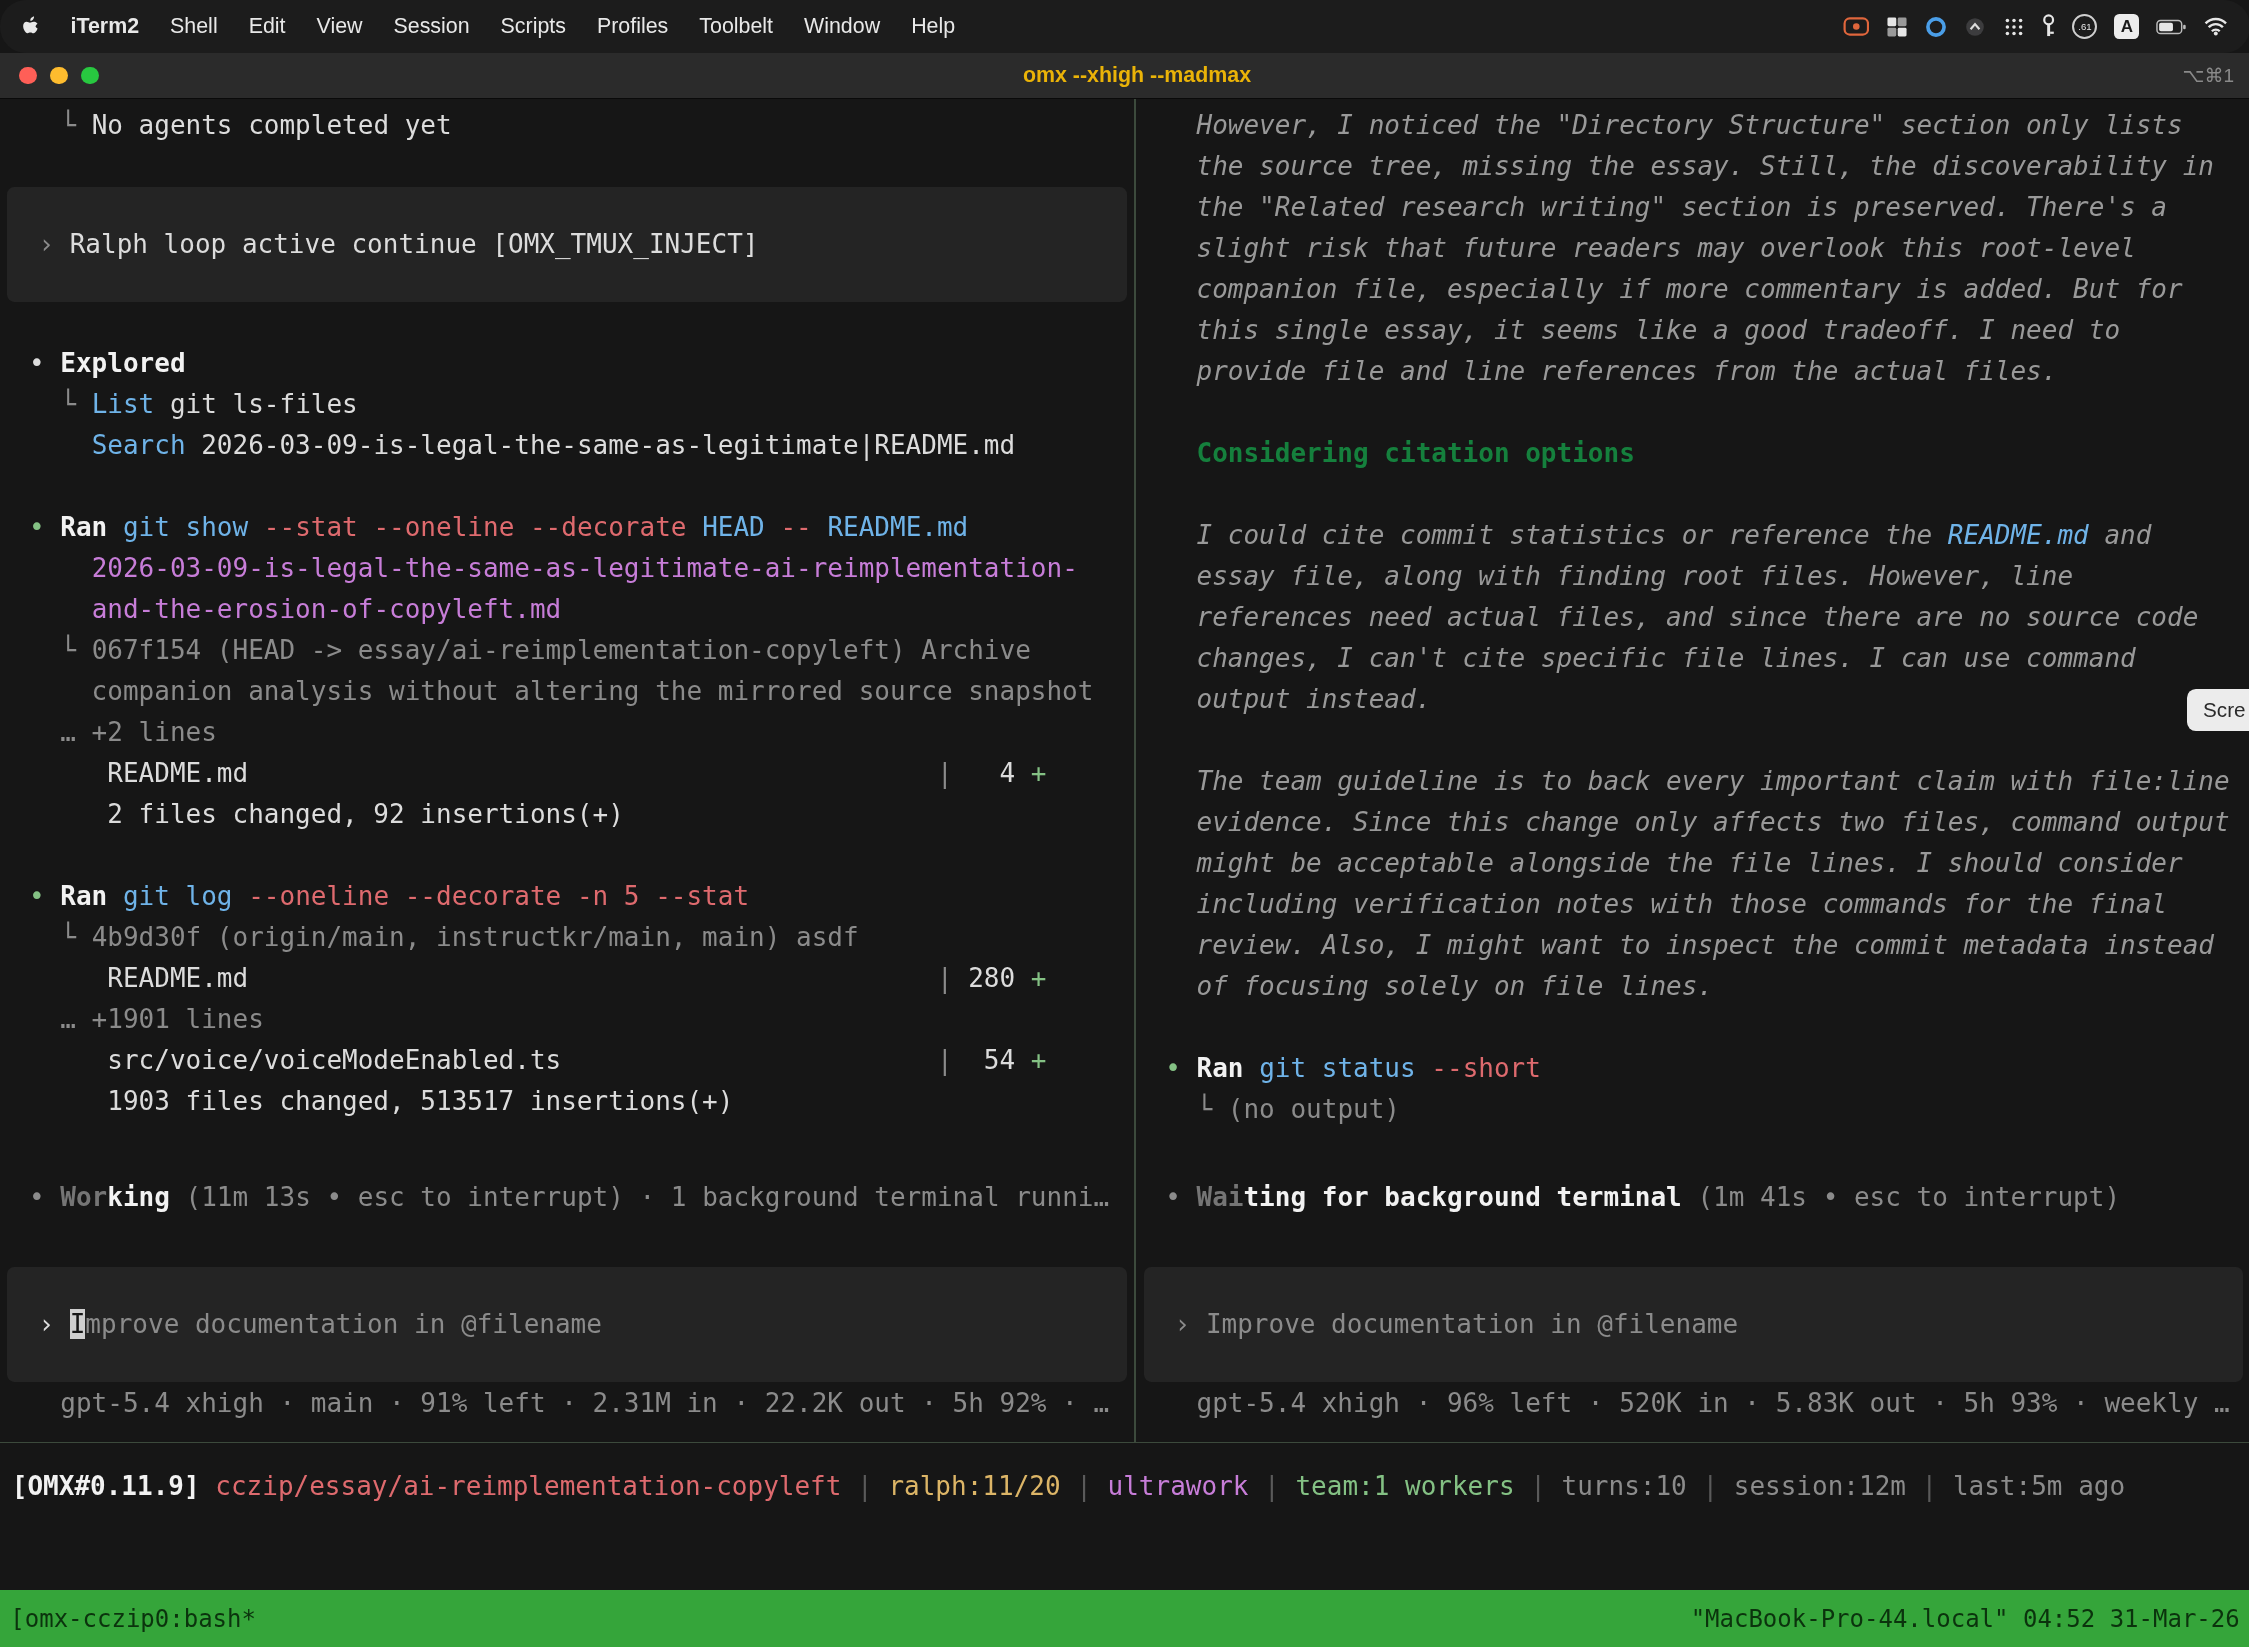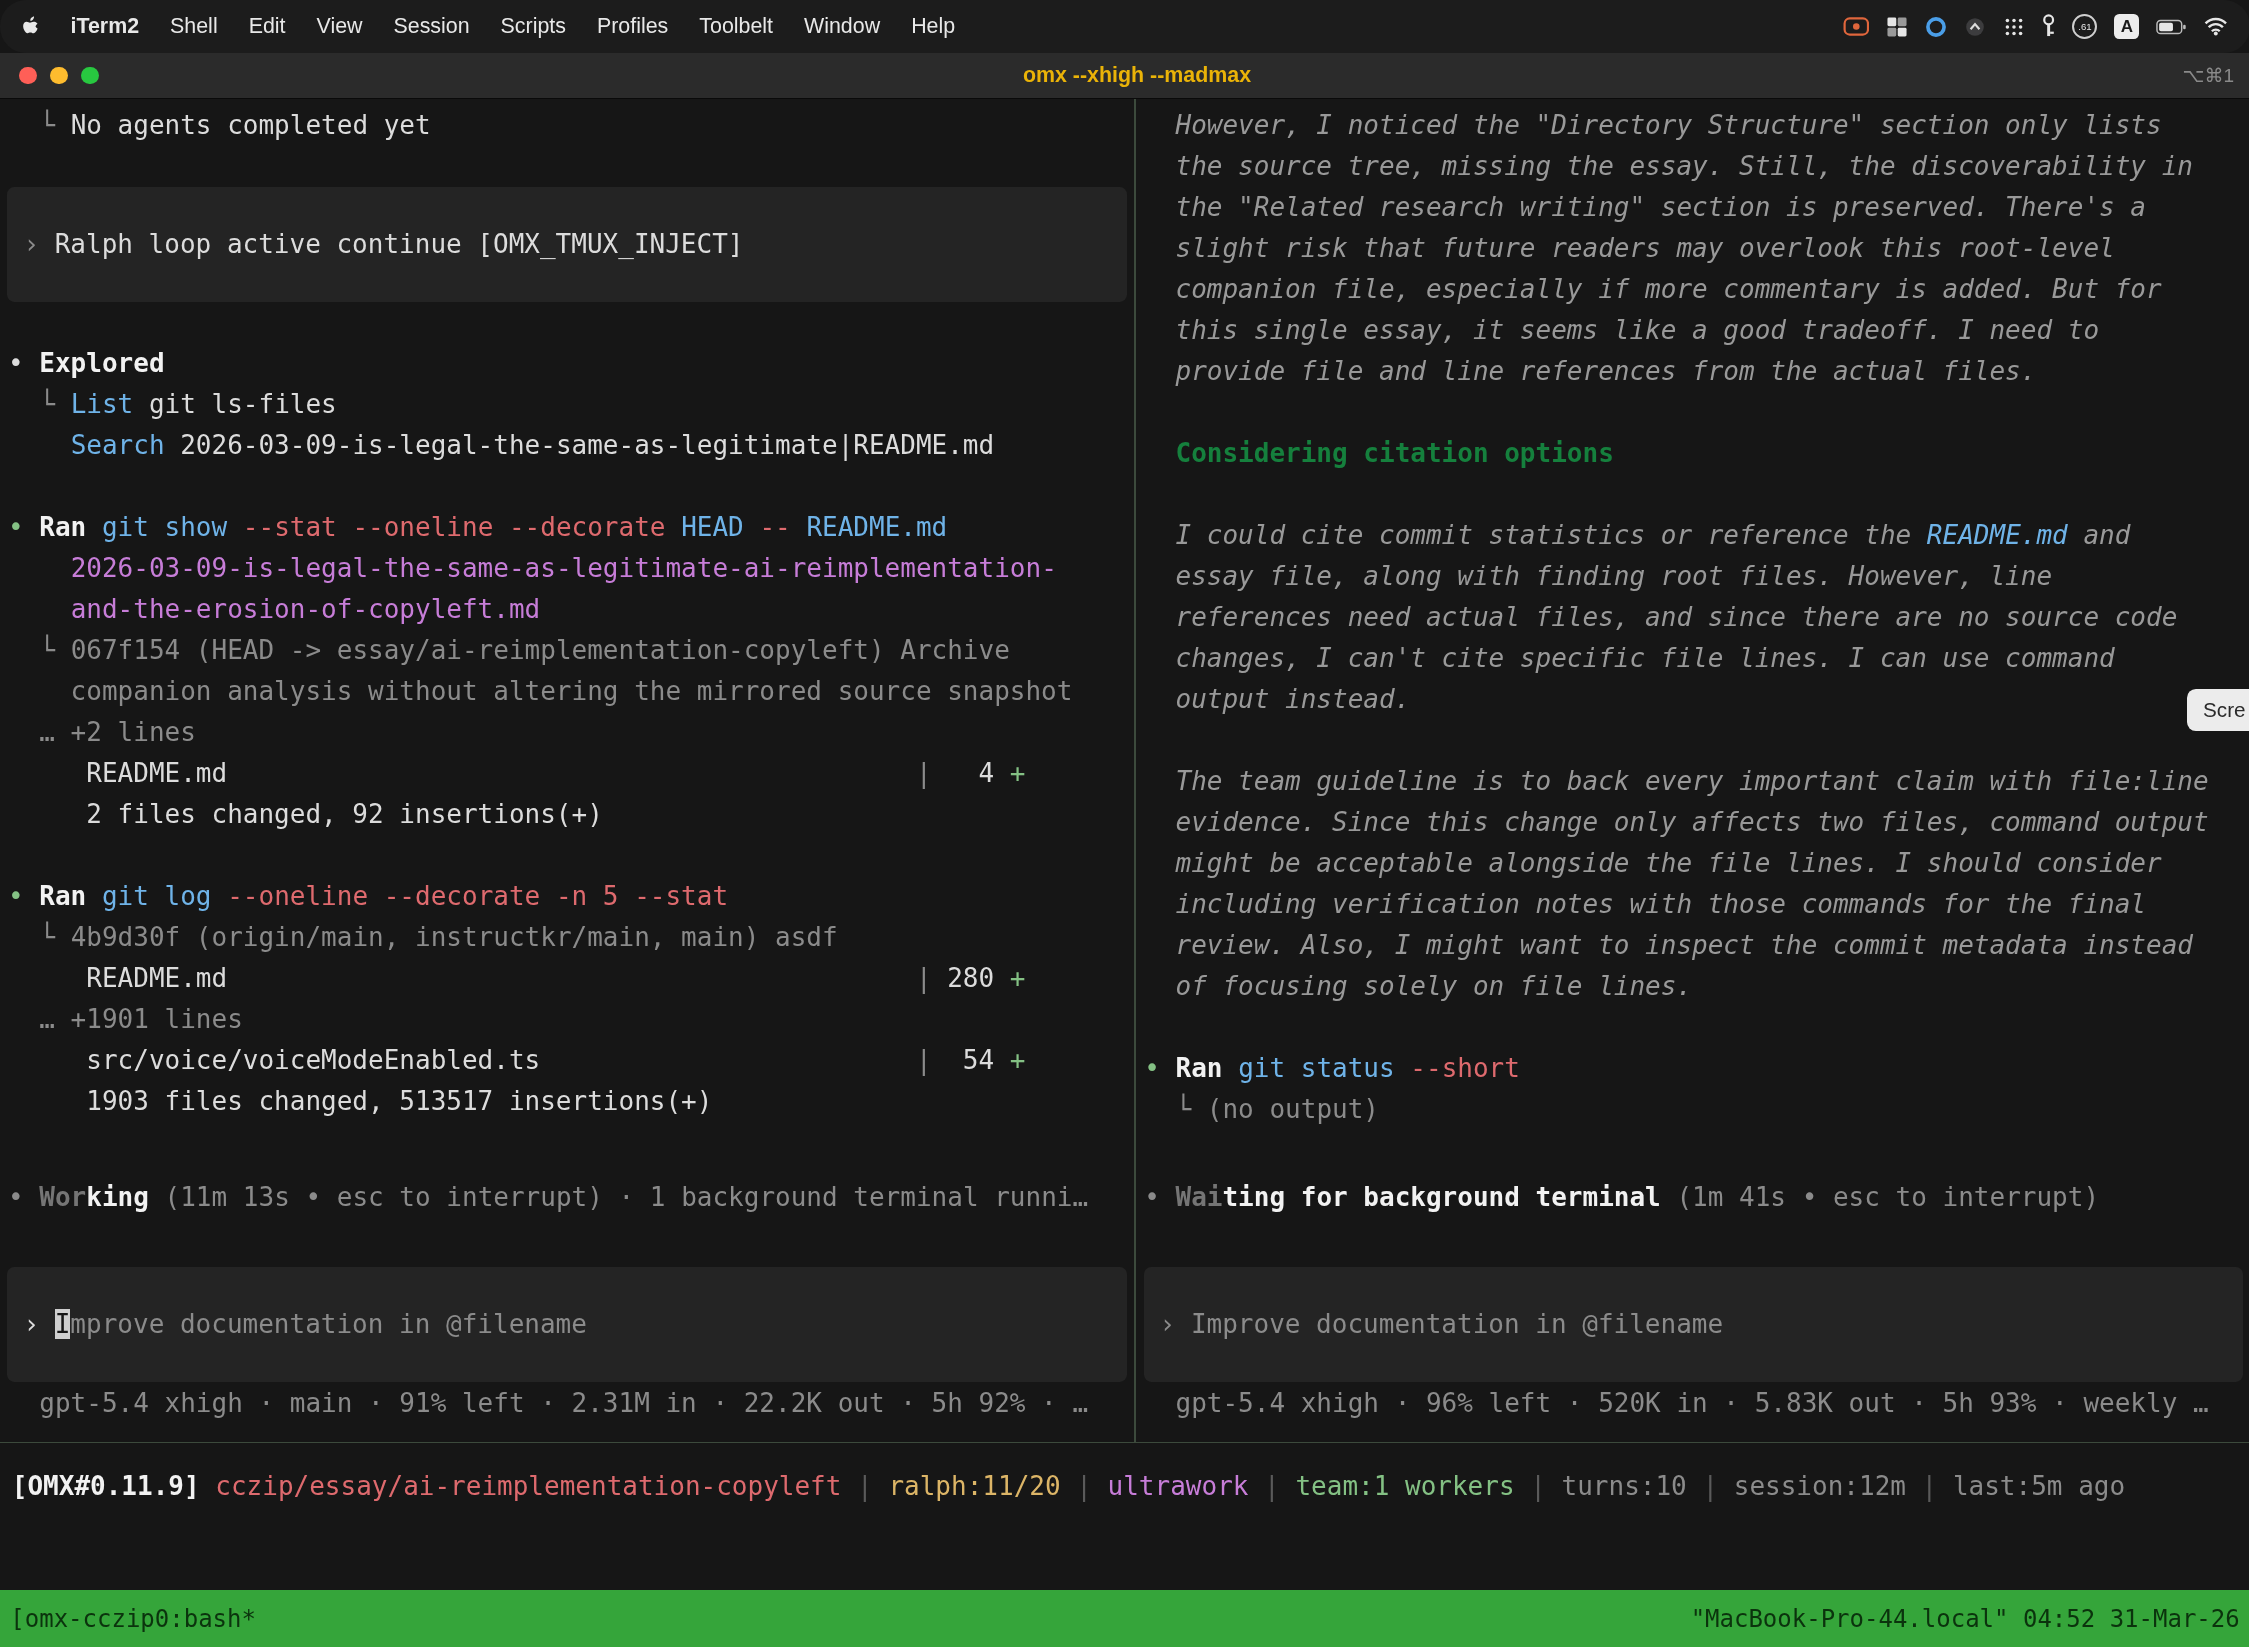--- a/index.html
+++ b/index.html
@@ -36,24 +36,24 @@
 
   
   .panes { display:flex; height:1343px; position:relative; background:#161616; }
   .pane { display:flex; flex-direction:column; padding-top:5.9px; min-width:0; overflow:hidden; }
   .pane-left { flex:0 0 1134px; }
   .pane-right { flex:1; }
   .vdivider { width:2.2px; background:#3c4a3c; }
 
   .pane-body { flex:1; overflow:hidden; }
   .tline { white-space:pre; font-size:26px; line-height:41px; color:#dcdcdc; }
-  .pane-body > .tline, .pane-footer > .tline { padding-left:8px; }
+  .pane-body > .tline, .pane-footer > .tline { padding-left:29px; }
 
   .tbox { background:#242424; border-radius:7.4px; margin:0 7.4px; padding:37px 0; }
-  .tbox .tline { padding-left:16px; }
+  .tbox .tline { padding-left:31px; }
   .pane-footer { padding-bottom:17.7px; }
   .pane-footer .tbox { margin:49px 7.4px 1.5px 7.4px; }
 
   
   .fg { color:#dcdcdc; }
   .b { color:#f2f2f2; font-weight:bold; }
   .dim { color:#8b8b8b; }
   .dimb { color:#757575; font-weight:bold; }
   .it { color:#999999; font-style:italic; }
   .itb { color:#15803d; font-weight:bold; }

